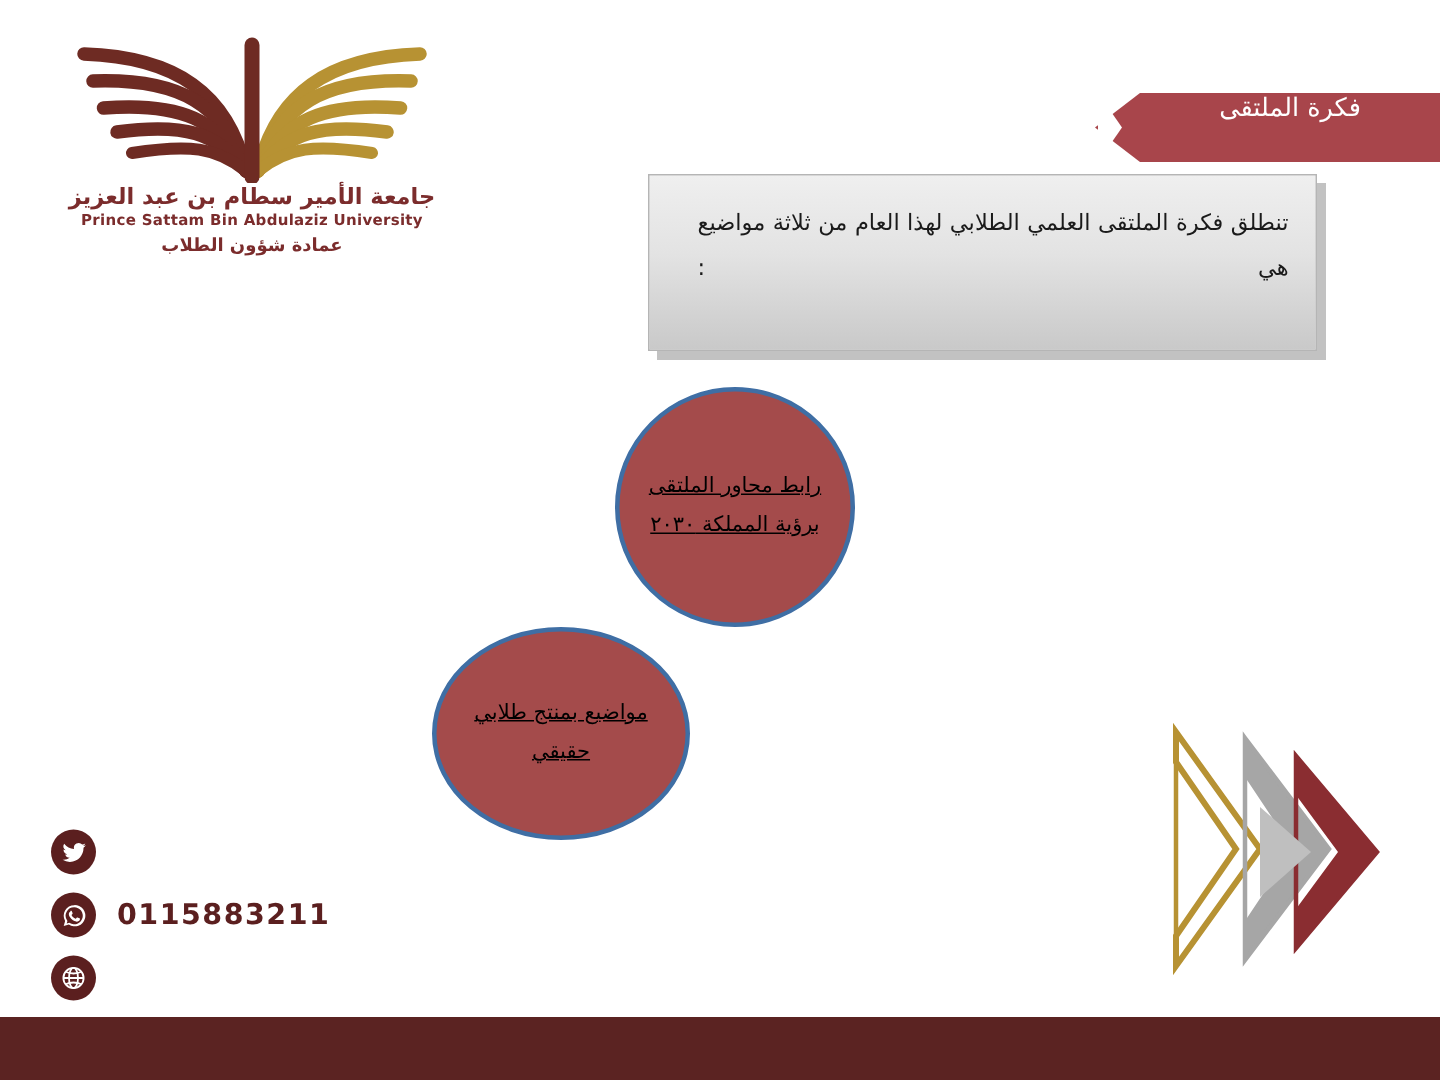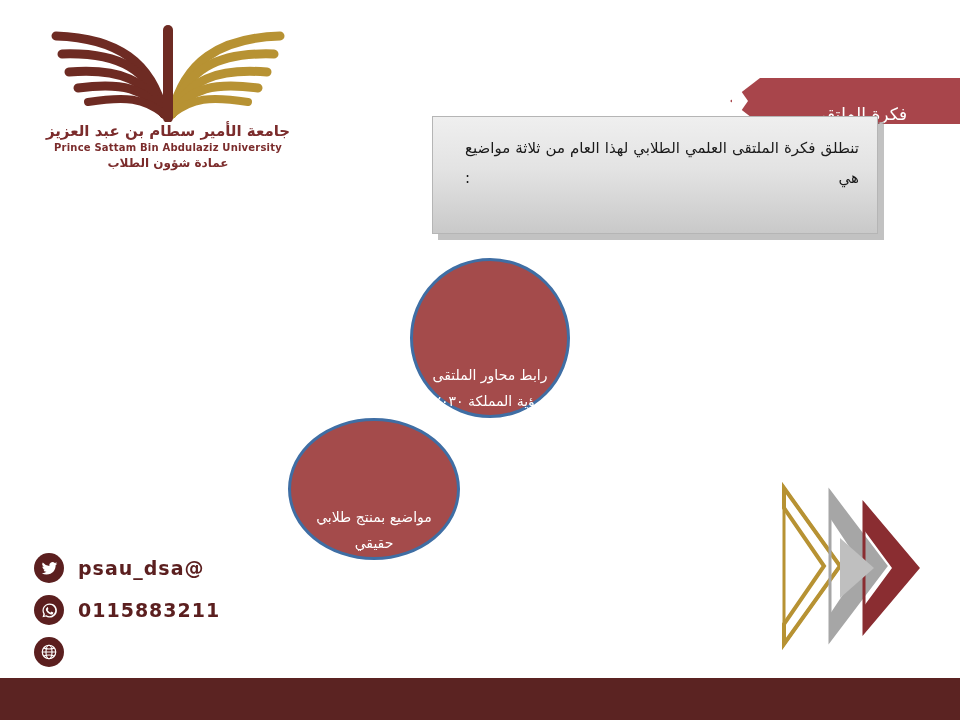--- a/index.html
+++ b/index.html
@@ -67,26 +67,26 @@
     font-weight: bold;
     color: #7b2c2c;
     letter-spacing: 1px;
     line-height: 1.4;
   }
 
   
   .title-ribbon {
     position: absolute;
     right: 0;
-    top: 78px;
+    top: 62px;
     width: 200px;
     height: 46px;
     background: #a8454b;
     display: flex;
-    align-items: flex-end;
+    align-items: flex-start;
     justify-content: center;
   }
   .title-ribbon .ribbon-notch {
     position: absolute;
     left: -30px;
     top: 0;
     width: 0;
     height: 0;
     border-top: 23px solid transparent;
     border-bottom: 23px solid transparent;
@@ -134,26 +134,27 @@
     margin-left: 14px;
   }
 
   
   .circle {
     position: absolute;
     border-radius: 50%;
     background: #a44b4b;
     border: 3px solid #3f6ea4;
     display: flex;
-    align-items: flex-end;
+    align-items: center;
     justify-content: center;
     text-align: center;
-    color: #ffffff;
+    color: #000000;
     direction: rtl;
     box-sizing: border-box;
+    text-decoration: underline;
   }
   .circle-label {
     font-size: 14px;
     line-height: 1.85;
     padding: 0 14px;
     direction: rtl;
   }
   #circle-top {
     left: 410px;
     top: 258px;
@@ -281,21 +282,20 @@
   </div>
 
   <div class="contacts">
 
     <div class="contact-row">
       <span class="contact-icon">
         <svg width="17" height="17" viewBox="0 0 24 24" fill="#ffffff" xmlns="http://www.w3.org/2000/svg">
           <path d="M23 4.9c-.8.4-1.7.6-2.6.8.9-.6 1.6-1.5 2-2.5-.9.5-1.9.9-2.9 1.1a4.5 4.5 0 0 0-7.7 4.1A12.8 12.8 0 0 1 2.5 3.6a4.5 4.5 0 0 0 1.4 6 4.4 4.4 0 0 1-2-.6v.1c0 2.2 1.5 4 3.6 4.4a4.6 4.6 0 0 1-2 .1 4.5 4.5 0 0 0 4.2 3.1A9 9 0 0 1 1 18.6a12.7 12.7 0 0 0 6.9 2c8.3 0 12.8-6.8 12.8-12.8v-.6c.9-.6 1.7-1.4 2.3-2.3z"></path>
         </svg>
       </span>
-      <span class="contact-text">psau_dsa@</span>
     </div>
 
     <div class="contact-row">
       <span class="contact-icon">
         <svg width="17" height="17" viewBox="0 0 24 24" fill="#ffffff" xmlns="http://www.w3.org/2000/svg">
           <path d="M12 2a10 10 0 0 0-8.6 15l-1.3 4.6 4.8-1.3A10 10 0 1 0 12 2zm0 2a8 8 0 1 1-4.2 14.8l-.4-.2-2.5.7.7-2.4-.3-.4A8 8 0 0 1 12 4zm-3.5 4c-.2 0-.5.1-.7.4-.3.3-.9.9-.9 2.1s.9 2.4 1 2.6c.1.2 1.7 2.8 4.3 3.8 2.1.8 2.6.7 3 .6.6-.1 1.8-.7 2-1.4.2-.7.2-1.3.2-1.4l-.6-.3-1.7-.8c-.2-.1-.4-.1-.6.1l-.8 1c-.2.2-.3.2-.5.1-.3-.1-1.2-.5-2.2-1.4-.8-.7-1.3-1.6-1.5-1.9-.1-.2 0-.4.1-.5l.5-.5.3-.5c.1-.2 0-.4 0-.5l-.8-1.9c-.2-.5-.4-.4-.6-.4h-.5z"></path>
         </svg>
       </span>
       <span class="contact-text">0115883211</span>
     </div>

